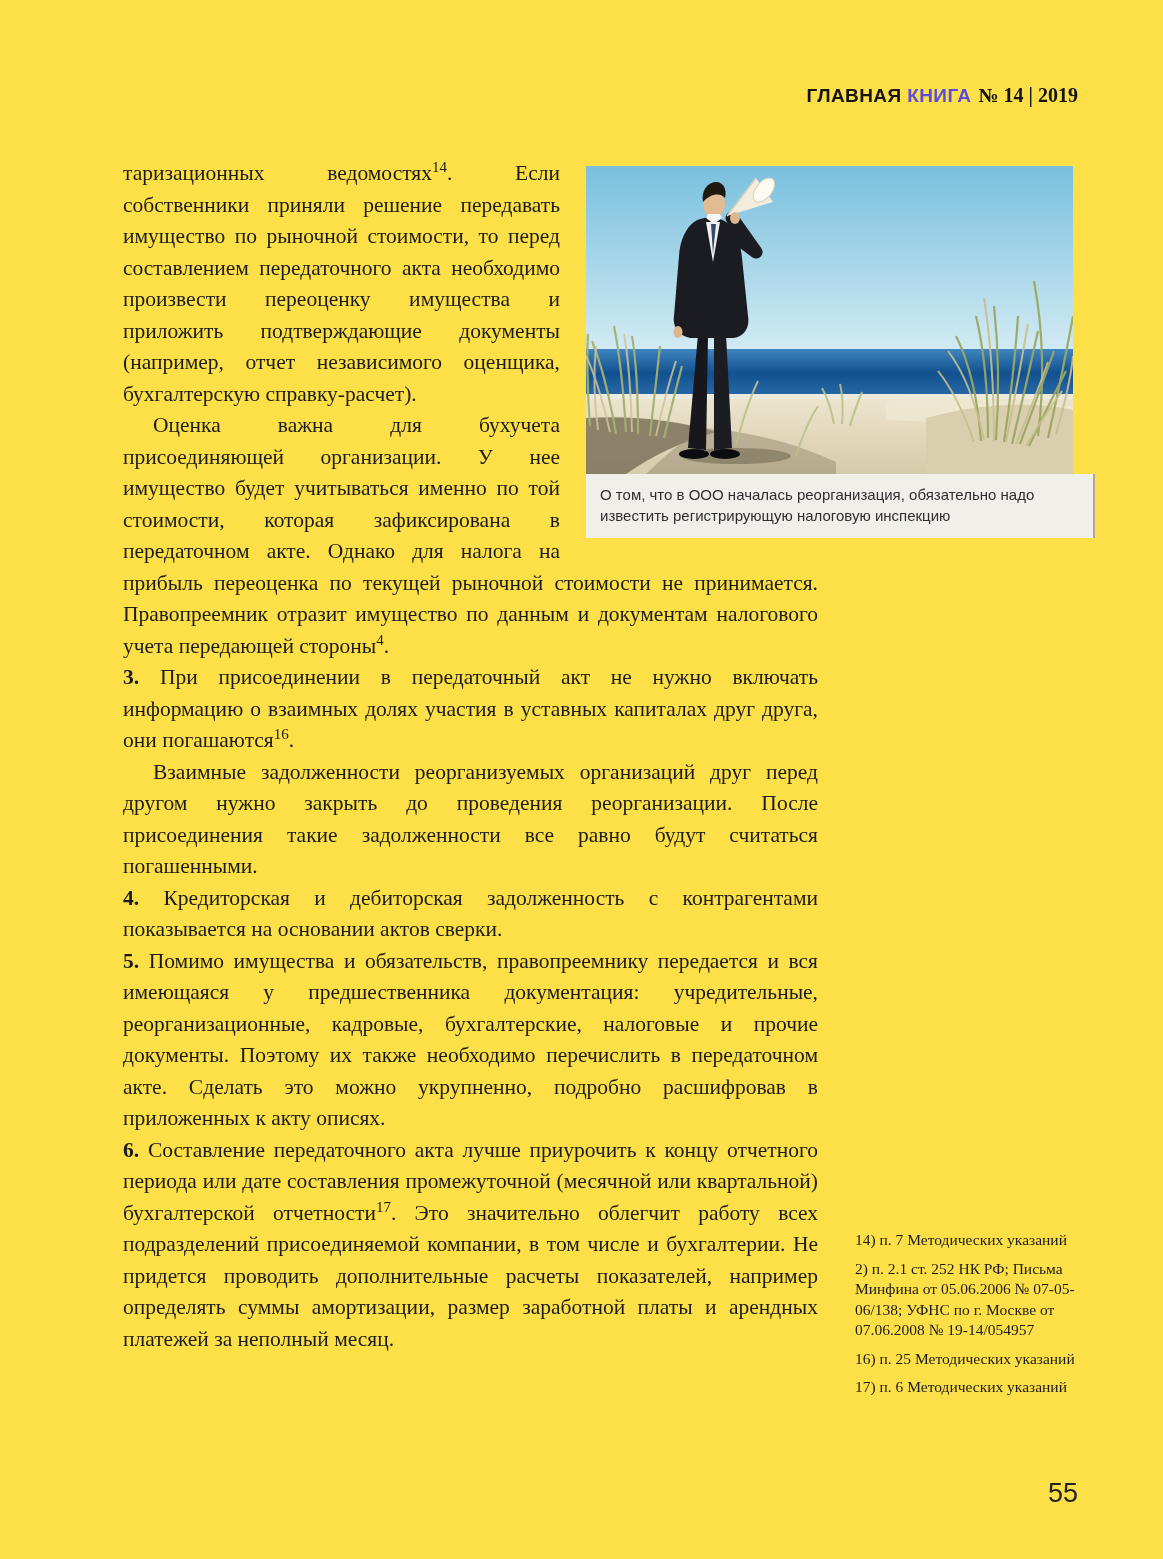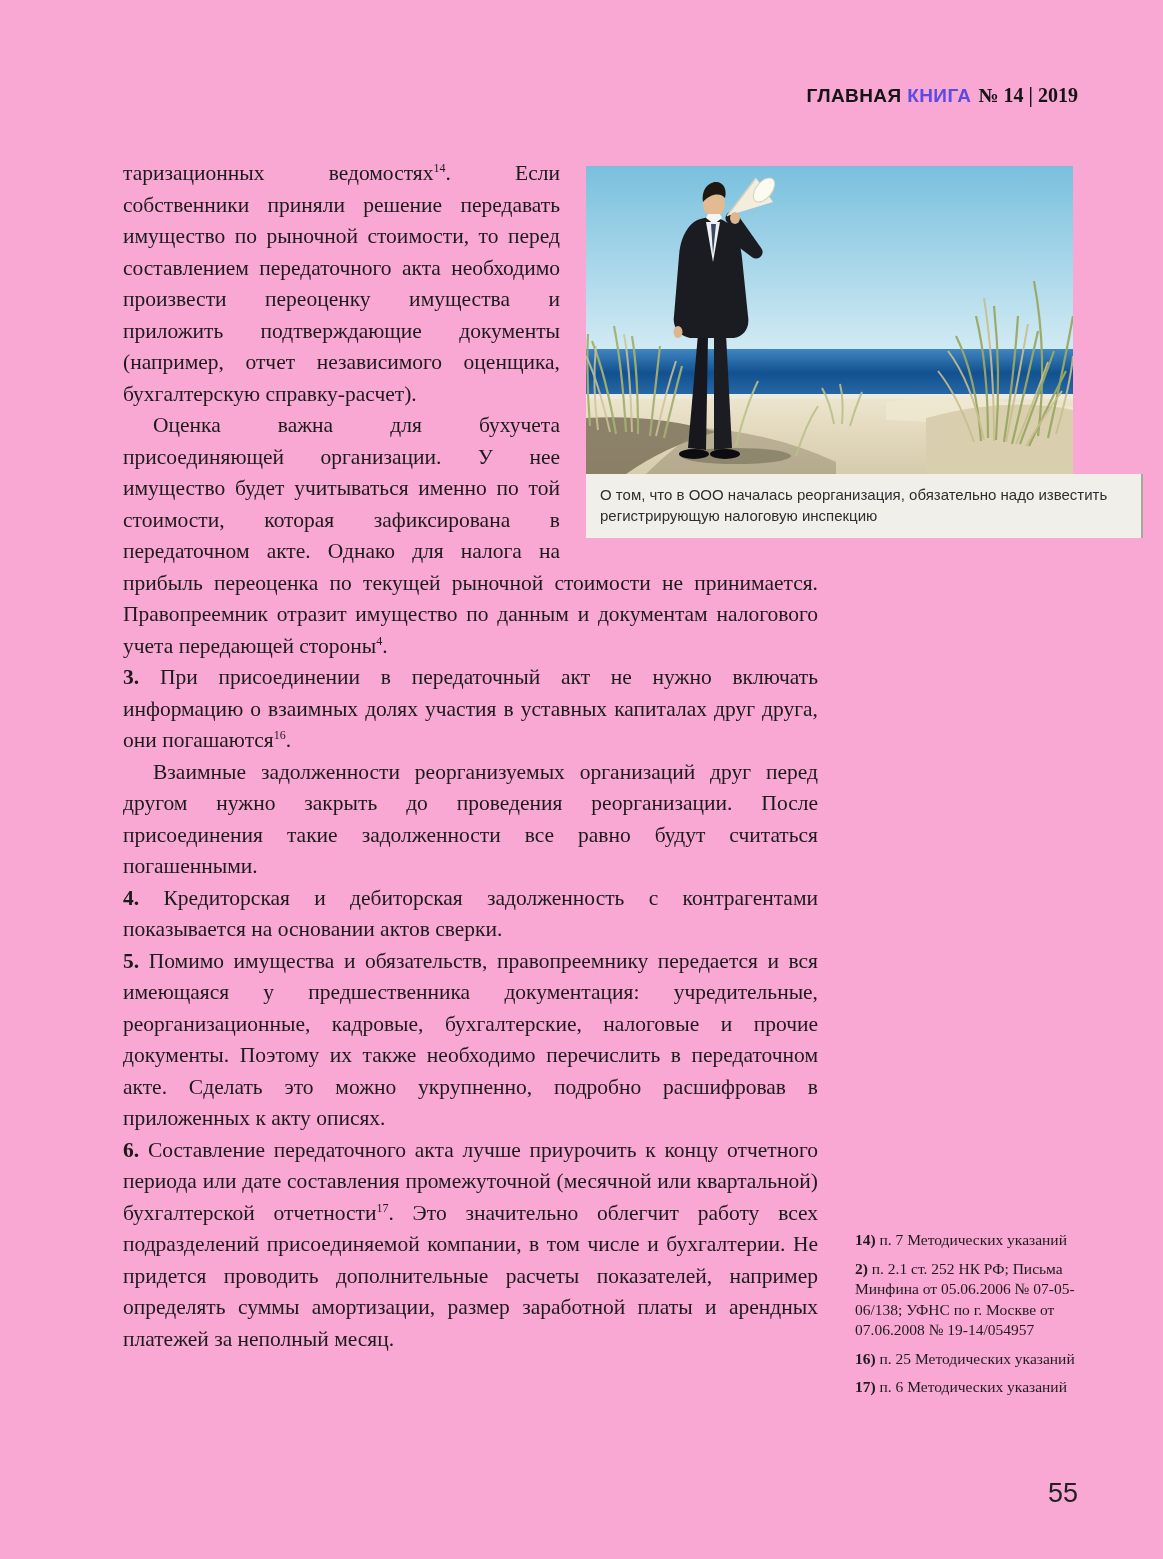--- a/index.html
+++ b/index.html
@@ -1,20 +1,20 @@
 <!DOCTYPE html>
 <html lang="ru"><head>
 <meta charset="utf-8">
 <style>
   html,body{margin:0;padding:0;background:#888;}
   .page{
     position:relative;
     width:1163px;height:1559px;
     margin:0 auto;
-    background:#f9a8d4;
+    background:#fde047;
     overflow:hidden;
     font-family:"Liberation Serif", serif;
     color:#1b1b1b;
   }
   
   .masthead{
     position:absolute;top:84px;right:85px;
     white-space:nowrap;
   }
   .masthead .brand{
@@ -30,47 +30,47 @@
   }
   
   .article{
     position:absolute;left:123px;top:158px;width:950px;
     font-size:21.5px;line-height:31.5px;
     text-align:justify;
   }
   .article p.para{margin:0 255px 0 0;}
   .article p.para.indent{text-indent:30px;}
   .article b.pnum{font-weight:bold;}
-  .article sup{font-size:12px;line-height:0;vertical-align:super;}
+  .article sup{font-size:15px;line-height:0;vertical-align:super;}
   
   .figure{
     float:right;
     width:487px;
     margin:8px 0 26px 26px;
   }
   .photo{width:487px;height:308px;display:block;}
   .caption{
     box-sizing:border-box;
-    width:557px;
+    width:509px;
     background:#f1efea;
     border-right:2px solid #a9a69f;
     padding:10px 14px 12px 14px;
     font-family:"Liberation Sans", sans-serif;
     font-size:15px;line-height:21px;
     color:#2e2e2e;
     text-align:left;
   }
   
   .footnotes{
     position:absolute;left:855px;top:1230px;width:230px;
     font-size:15.5px;line-height:20.5px;
     color:#1c1c1c;text-align:left;
   }
   .footnotes p.fn{margin:0 0 8px 0;}
-  .footnotes b{font-weight:bold;}
+  .footnotes b{font-weight:normal;}
   
   .page-number{
     position:absolute;top:1478px;right:85px;
     font-family:"Liberation Sans", sans-serif;
     font-size:27px;color:#222;margin-left:38px;
   }
 </style>
 </head>
 <body>
 

